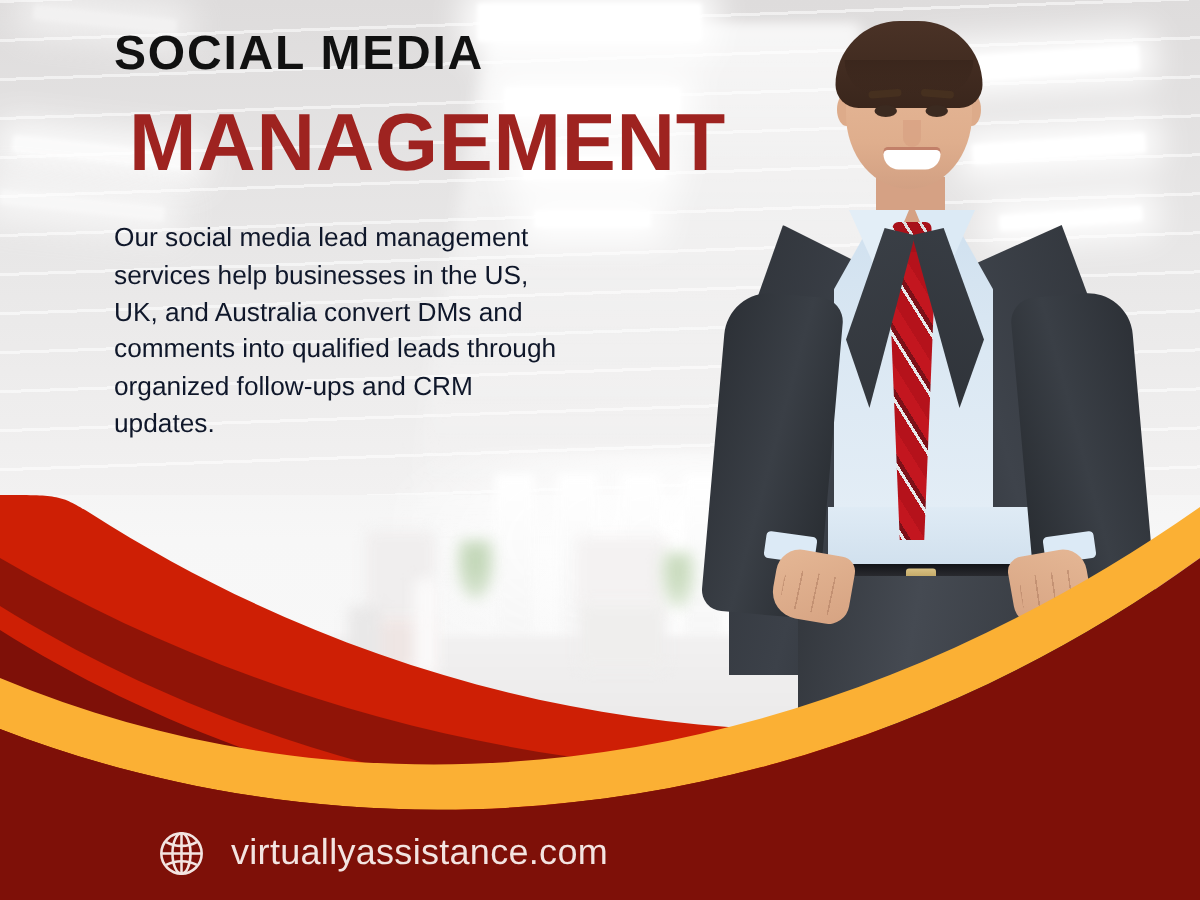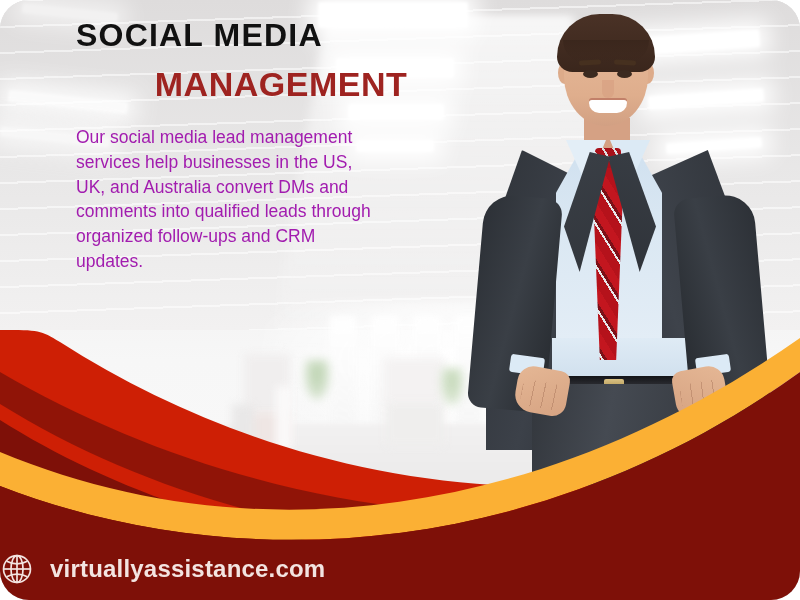--- a/index.html
+++ b/index.html
@@ -11,21 +11,20 @@
   body {
     font-family: "Liberation Sans", sans-serif;
   }
 
   #poster {
     position: relative;
     width: 800px;
     height: 600px;
     overflow: hidden;
     background: #eceaea;
-    border-radius: 29px;
   }
 
   
   .bg-layer {
     position: absolute;
     inset: 0;
     overflow: hidden;
   }
   .bg-base {
     position: absolute;
@@ -267,43 +266,43 @@
     padding-top: 18px;
     font-size: 46px;
     font-weight: 700;
     letter-spacing: 1px;
     line-height: 1.05;
   }
   .headline-2 {
     margin: 0;
     padding-top: 14px;
     padding-left: 10px;
-    font-size: 34px;
+    font-size: 54px;
     font-weight: 700;
     letter-spacing: 0.5px;
     line-height: 1.05;
     text-align: center;
   }
   .body-copy {
     margin: 0;
     padding-top: 22px;
     width: 300px;
     font-size: 17.5px;
     line-height: 1.42;
-    color: #a21caf;
+    color: #0f172a;
   }
 
   
   .footer {
     position: absolute;
     left: 0; bottom: 0; width: 756px; height: 62px;
     display: flex;
     align-items: center;
+    padding-left: 104px;
     box-sizing: border-box;
-    font-weight: bold;
   }
   .globe-icon {
     width: 34px; height: 34px;
     flex: 0 0 34px;
     display: block;
   }
   .site-url {
     margin-left: 16px;
     font-size: 24px;
     letter-spacing: 0.2px;

